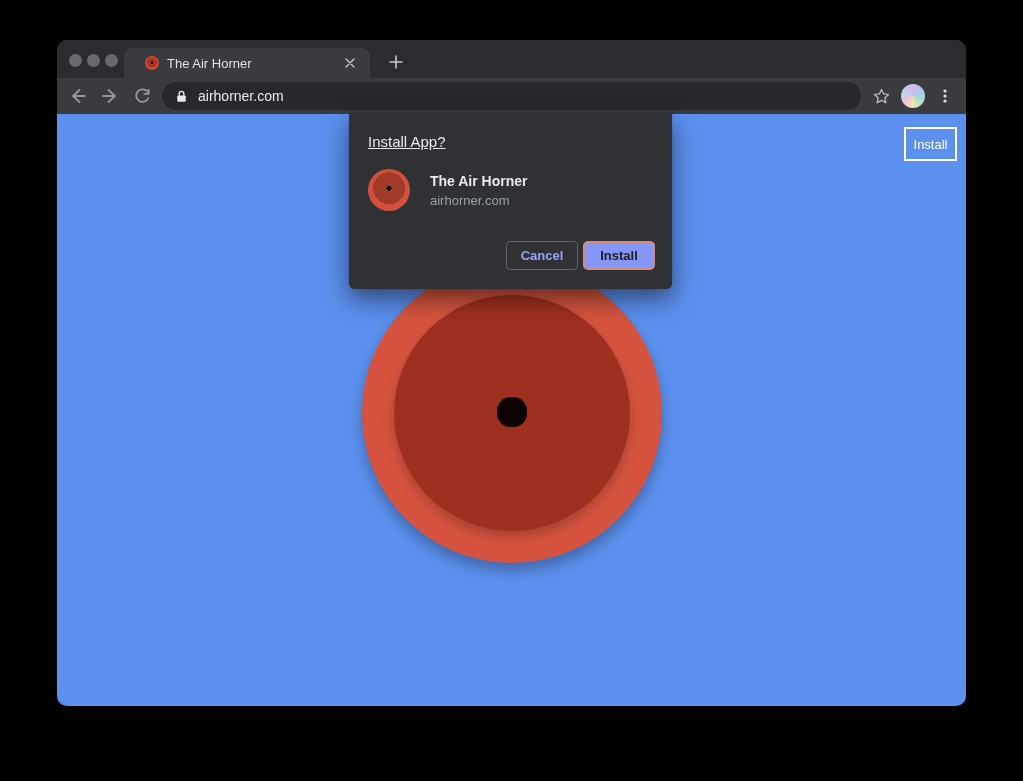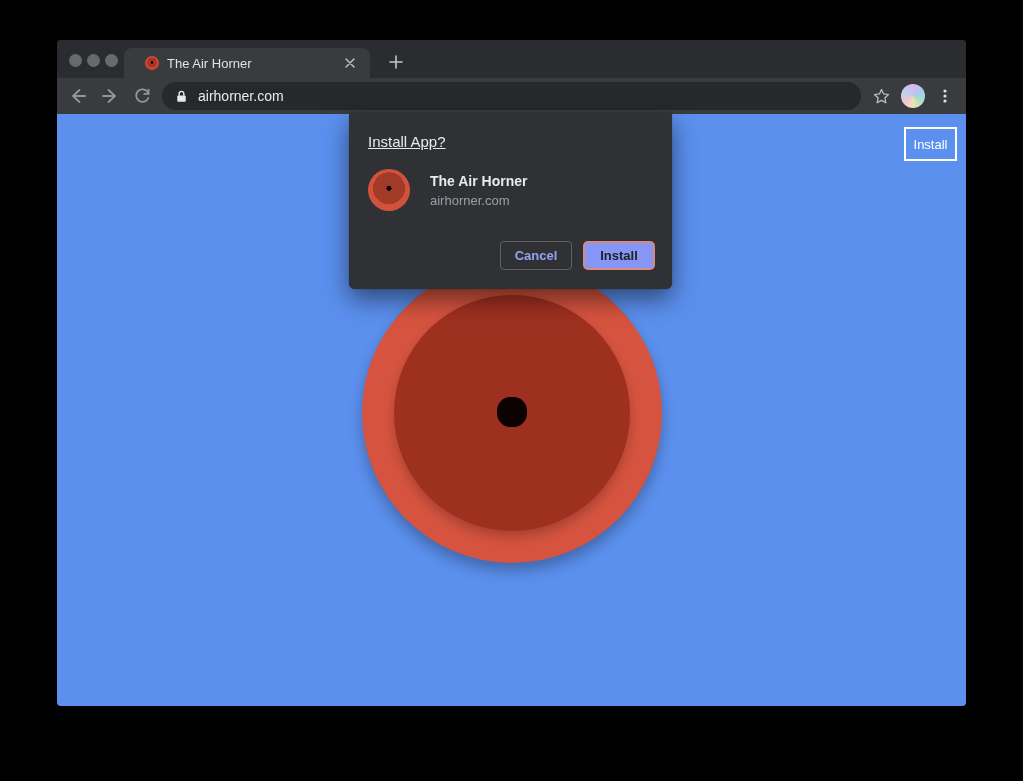--- a/index.html
+++ b/index.html
@@ -4,21 +4,21 @@
 <style>
   * { margin: 0; padding: 0; box-sizing: border-box; }
   html, body { width: 1023px; height: 781px; background: #000; overflow: hidden; }
   body { font-family: "Liberation Sans", sans-serif; }
 
   .stage { position: relative; width: 1023px; height: 781px; background: #000; }
 
   
   .window {
     position: absolute; left: 57px; top: 40px; width: 909px; height: 666px;
-    border-radius: 4px; overflow: hidden; background: var(--frame-bg, #2b2c2f);
+    border-radius: 10px; overflow: hidden; background: var(--frame-bg, #2b2c2f);
   }
 
   
   .tabstrip { position: absolute; left: 0; top: 0; width: 100%; height: 38px; background: var(--frame-bg, #2b2c2f); }
   .traffic-lights { position: absolute; left: 12px; top: 14px; display: flex; gap: 5px; }
   .tl { width: 13px; height: 13px; border-radius: 50%; background: var(--window-dot, #68696d); display: inline-block; }
 
   .tab {
     position: absolute; left: 67px; top: 8px; width: 246px; height: 30px;
     background: var(--toolbar-bg, #3a3b3f); border-radius: 8px 8px 0 0;
@@ -87,21 +87,21 @@
     z-index: 10;
   }
   .dialog-title { position: absolute; left: 19px; top: 20px; color: var(--text-primary, #e8eaed);
     font-size: 15px; font-weight: 500; text-decoration: underline; }
   .dialog-app-row { position: absolute; left: 19px; top: 56px; display: flex; align-items: center; }
   .app-icon { width: 42px; height: 42px; border-radius: 50%; flex: 0 0 auto;
     background: radial-gradient(circle at 50% 46%, #140404 0 2.6px, #a23a28 2.6px 16px, #d2513d 16px); }
   .app-meta { margin-left: 20px; }
   .app-name { color: var(--text-primary, #e8eaed); font-size: 14px; font-weight: 600; }
   .app-origin { color: var(--text-secondary, #9aa0a6); font-size: 13px; margin-top: 4px; }
-  .dialog-actions { position: absolute; right: 17px; bottom: 19px; display: flex; gap: 11px; }
+  .dialog-actions { position: absolute; right: 17px; bottom: 19px; display: flex; gap: 5px; }
   .btn { width: 72px; height: 29px; border-radius: 4px; font-family: "Liberation Sans", sans-serif;
     font-size: 13px; font-weight: 600; cursor: pointer; display: flex; align-items: center; justify-content: center; }
   .btn.cancel { background: transparent; border: 1px solid #5f6368; color: var(--accent-link-text, #96a3f2); }
   .btn.install { background: var(--accent-button-fill, #8596f6); border: 2px solid var(--focus-ring, #d98a7e);
     border-radius: 5px; color: var(--accent-button-text, #202124); }
 </style>
 </head>
 <body>
 
 <div class="stage">

